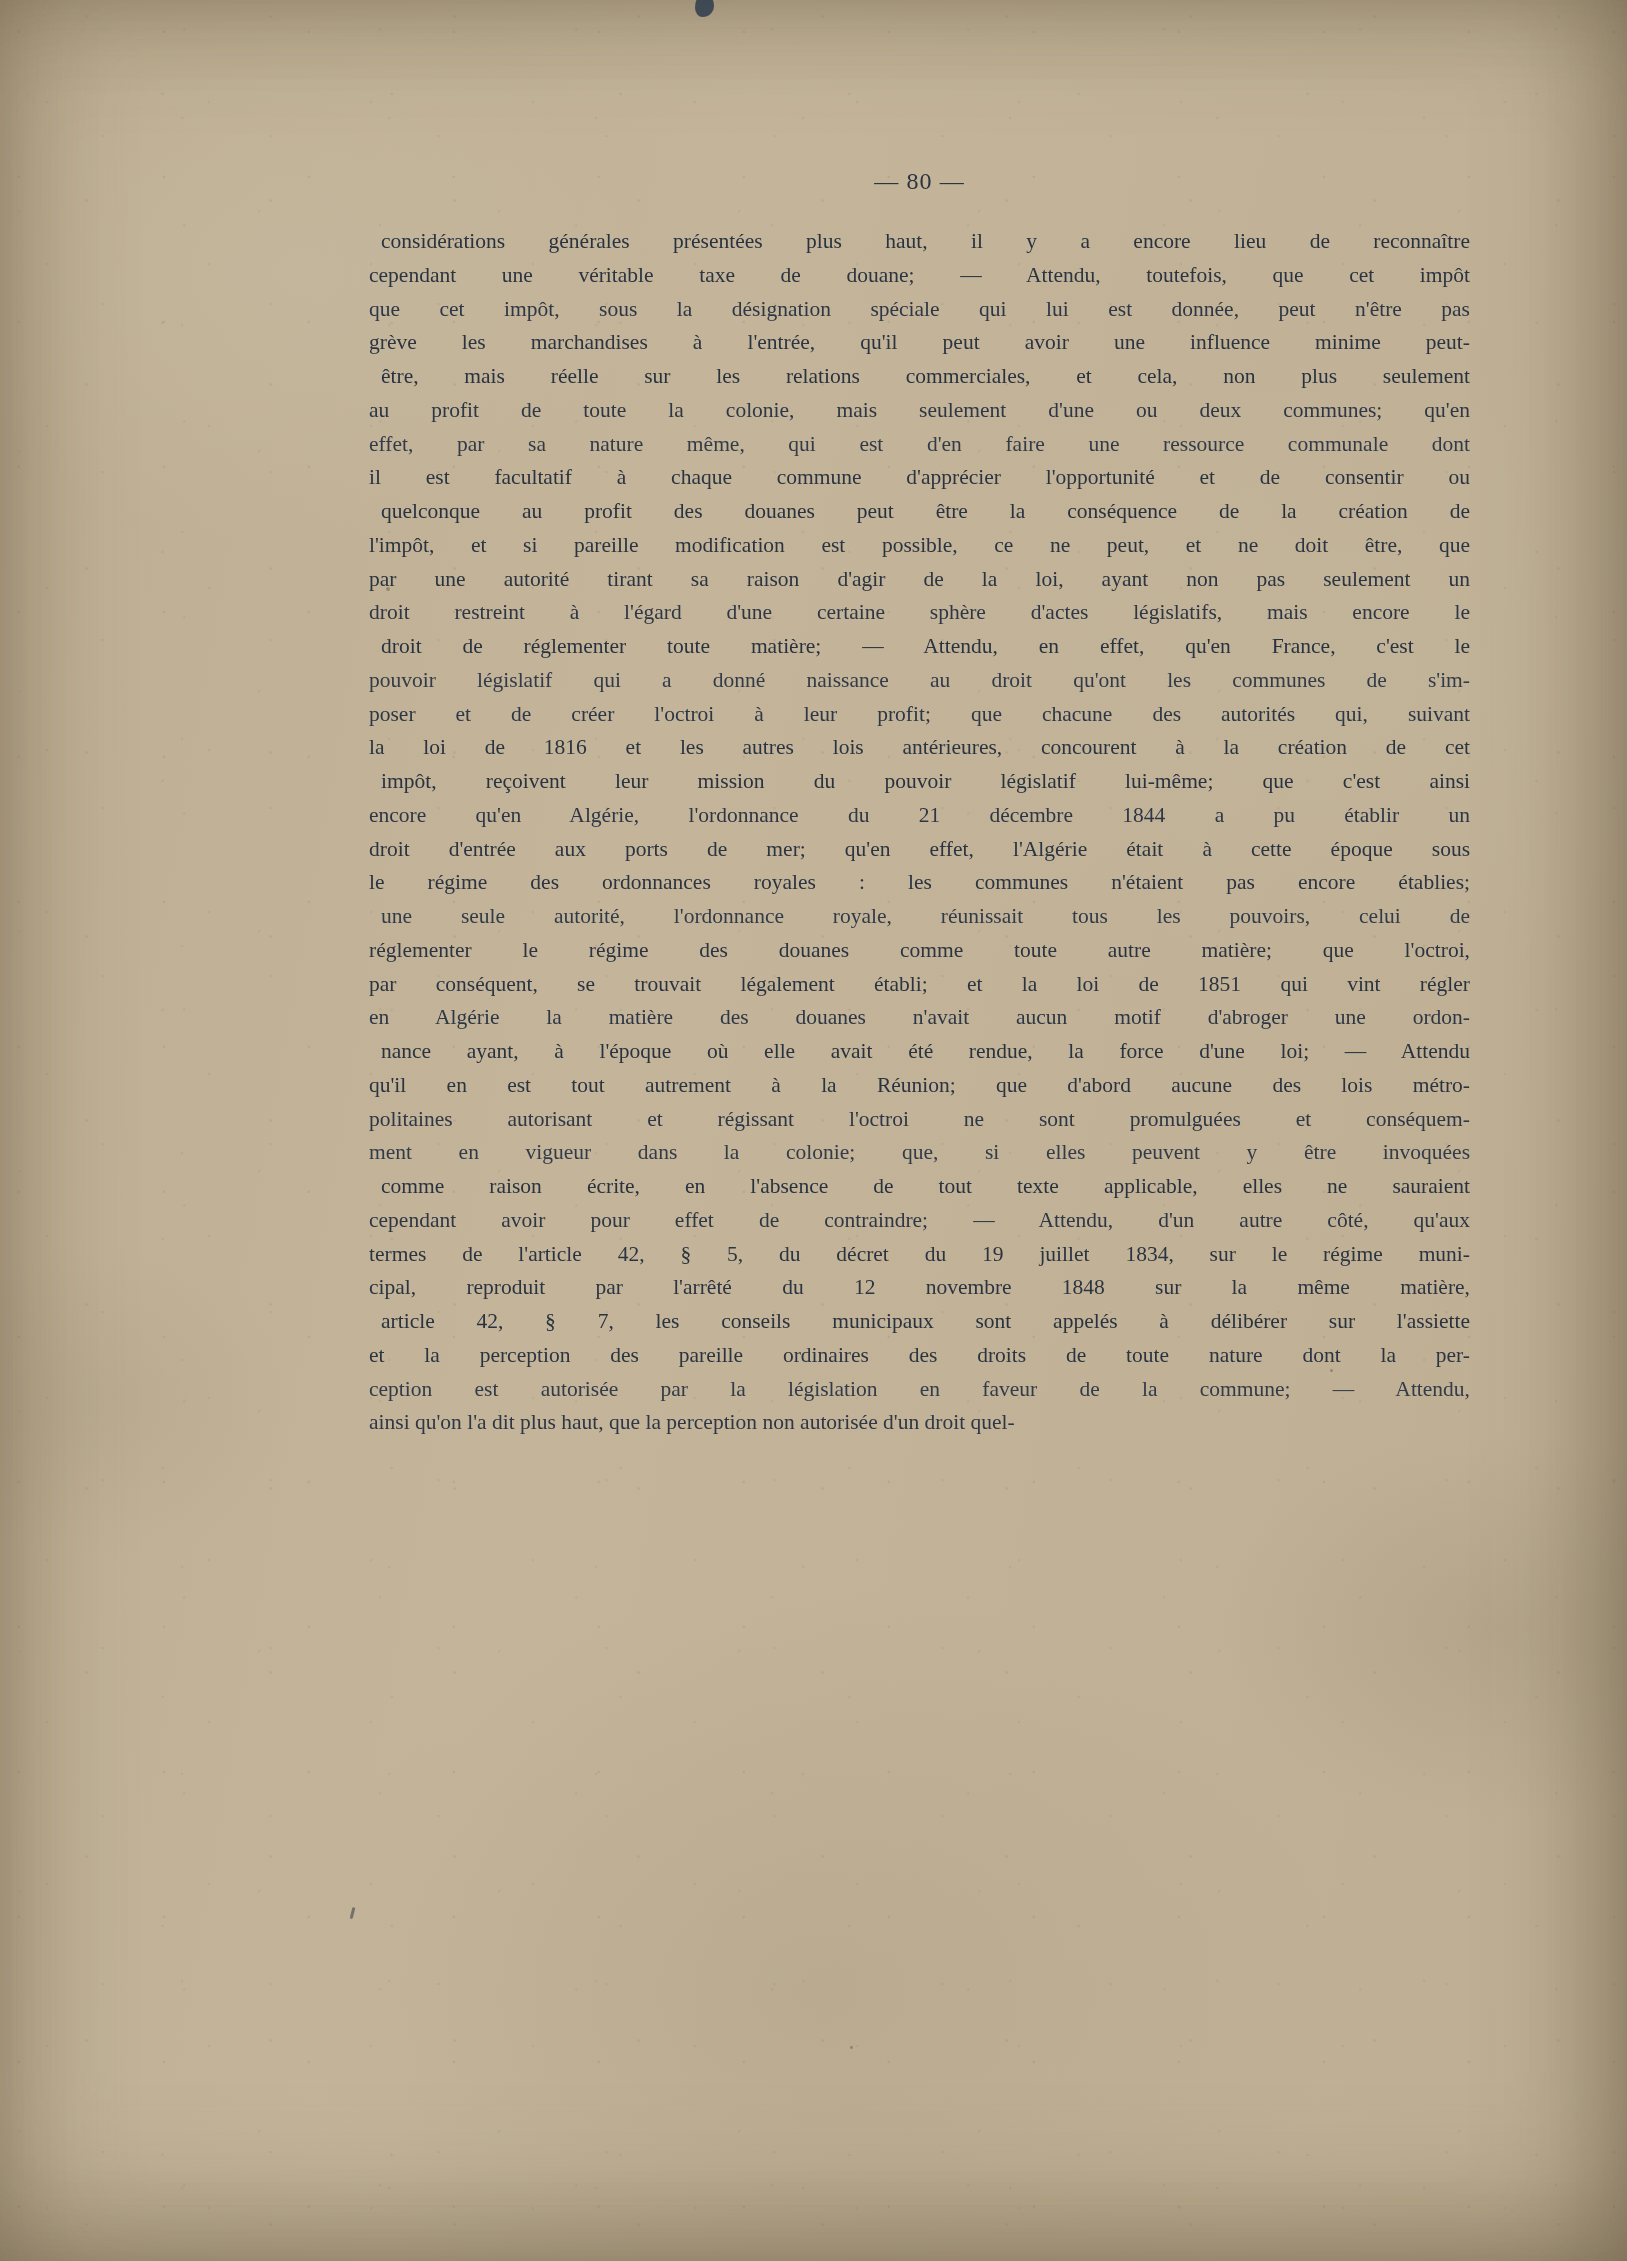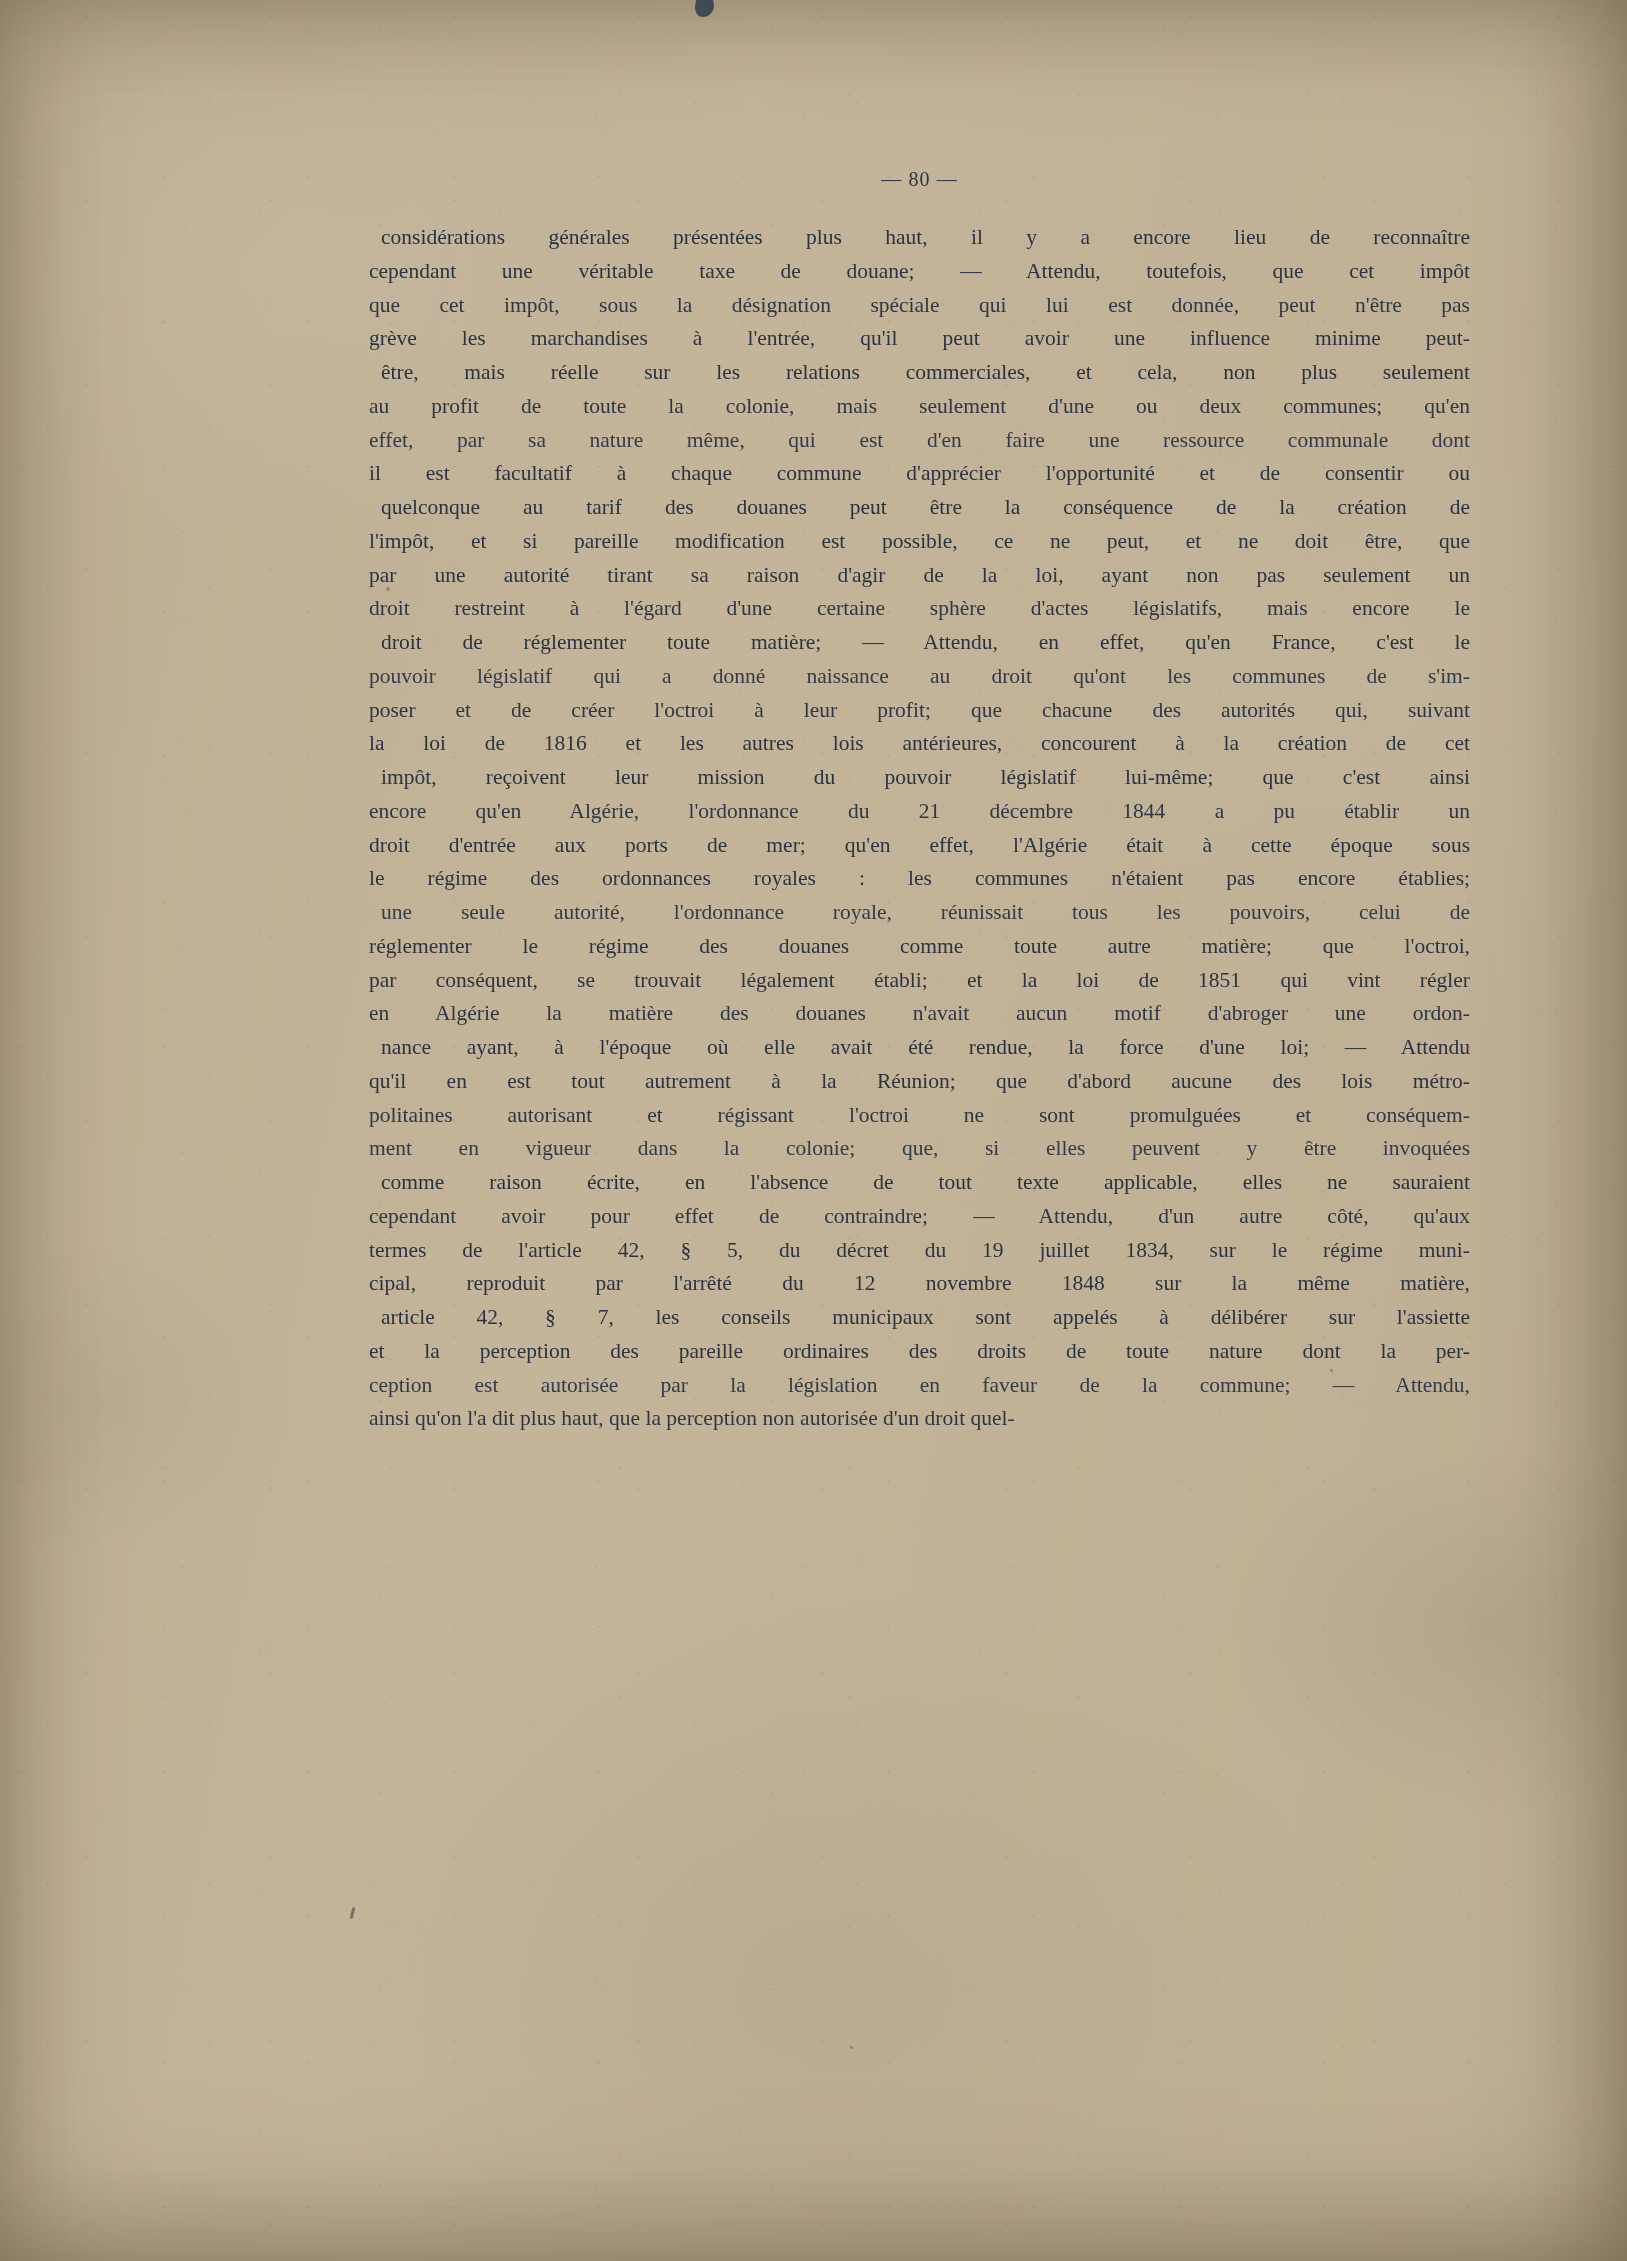--- a/index.html
+++ b/index.html
@@ -93,21 +93,21 @@
     position: absolute;
     left: 369px;
     top: 168px;
     width: 1101px;
     color: #2c3542;
     font-family: "Liberation Serif", serif;
   }
 
   #folio {
     text-align: center;
-    font-size: 20px;
+    font-size: 24px;
     letter-spacing: 1.1px;
     margin-bottom: 30px;
     color: #2b3542;
   }
 
   #body-text {
     font-size: 21.5px;
     line-height: 1.57;
     text-align: justify;
     text-justify: inter-word;
@@ -155,21 +155,21 @@
     <div id="body-text">
       <p>
         <span class="ln">considérations générales présentées plus haut, il y a encore lieu de reconnaître</span>
         <span class="ln">cependant une véritable taxe de douane; — Attendu, toutefois, que cet impôt</span>
         <span class="ln">que cet impôt, sous la désignation spéciale qui lui est donnée, peut n'être pas</span>
         <span class="ln">grève les marchandises à l'entrée, qu'il peut avoir une influence minime peut-</span>
         <span class="ln">être, mais réelle sur les relations commerciales, et cela, non plus seulement</span>
         <span class="ln">au profit de toute la colonie, mais seulement d'une ou deux communes; qu'en</span>
         <span class="ln">effet, par sa nature même, qui est d'en faire une ressource communale dont</span>
         <span class="ln">il est facultatif à chaque commune d'apprécier l'opportunité et de consentir ou</span>
-        <span class="ln">quelconque au tarif des douanes peut être la conséquence de la création de</span>
+        <span class="ln">quelconque au profit des douanes peut être la conséquence de la création de</span>
         <span class="ln">l'impôt, et si pareille modification est possible, ce ne peut, et ne doit être, que</span>
         <span class="ln">par une autorité tirant sa raison d'agir de la loi, ayant non pas seulement un</span>
         <span class="ln">droit restreint à l'égard d'une certaine sphère d'actes législatifs, mais encore le</span>
         <span class="ln">droit de réglementer toute matière; — Attendu, en effet, qu'en France, c'est le</span>
         <span class="ln">pouvoir législatif qui a donné naissance au droit qu'ont les communes de s'im-</span>
         <span class="ln">poser et de créer l'octroi à leur profit; que chacune des autorités qui, suivant</span>
         <span class="ln">la loi de 1816 et les autres lois antérieures, concourent à la création de cet</span>
         <span class="ln">impôt, reçoivent leur mission du pouvoir législatif lui-même; que c'est ainsi</span>
         <span class="ln">encore qu'en Algérie, l'ordonnance du 21 décembre 1844 a pu établir un</span>
         <span class="ln">droit d'entrée aux ports de mer; qu'en effet, l'Algérie était à cette époque sous</span>

